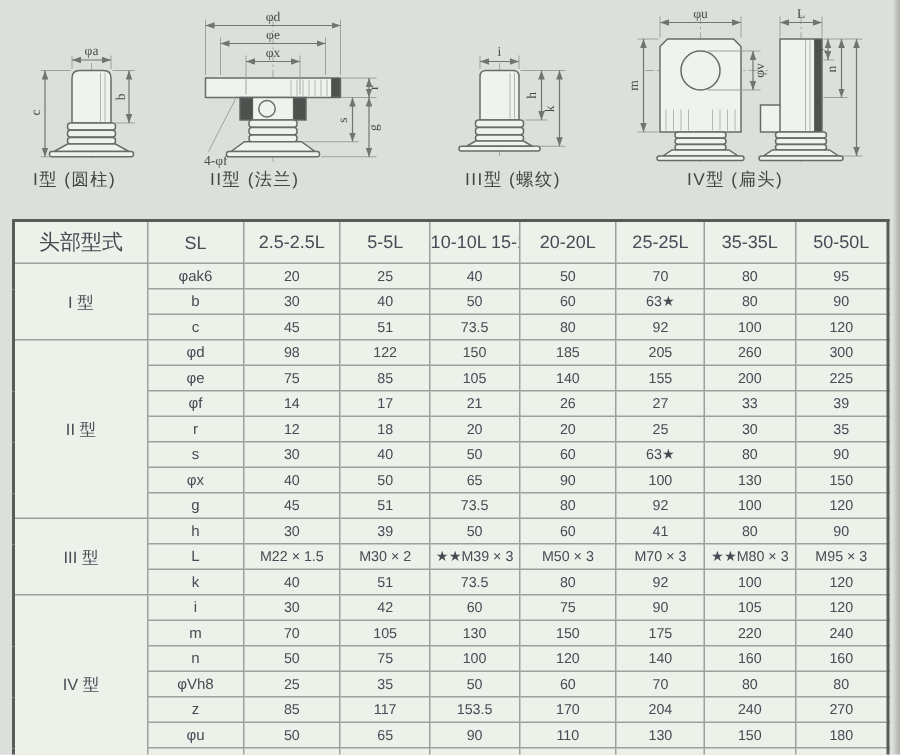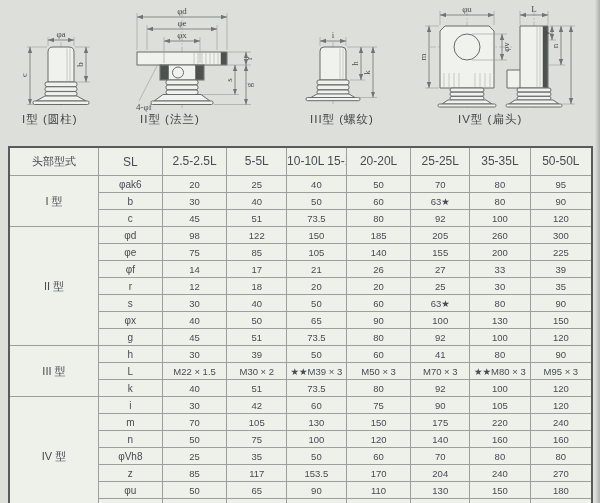--- a/index.html
+++ b/index.html
@@ -20,21 +20,21 @@
   .dtext{font-family:"Liberation Serif", serif;font-size:9px;fill:#474e4b;}
   .caption{position:absolute;top:112px;height:16px;font-size:11.5px;color:#3f4643;
        letter-spacing:1px;white-space:nowrap;}
 
   
   .spec-table-wrap{position:absolute;left:8px;top:146px;}
   table.spec{border-collapse:collapse;table-layout:fixed;width:585px;
        background:#eef0ea;border:2px solid #565c59;color:#454c54;}
   table.spec th, table.spec td{border:1px solid #9aa19d;text-align:center;
        vertical-align:middle;padding:0;overflow:hidden;white-space:nowrap;}
-  th.corner-h{font-size:11px;font-weight:normal;height:27px;}
+  th.corner-h{font-size:14px;font-weight:normal;height:27px;}
   th.sl-h{font-size:12px;font-weight:normal;}
   th.size-h{font-family:Liberation Sans, sans-serif;font-size:12px;font-weight:normal;
        white-space:pre-line;line-height:11px;}
   td.group-cell{font-size:11px;}
   td.param-cell{font-size:10px;height:16px;}
   td.val-cell{font-size:9.5px;height:16px;}
 </style>
 </head>
 <body>
 

